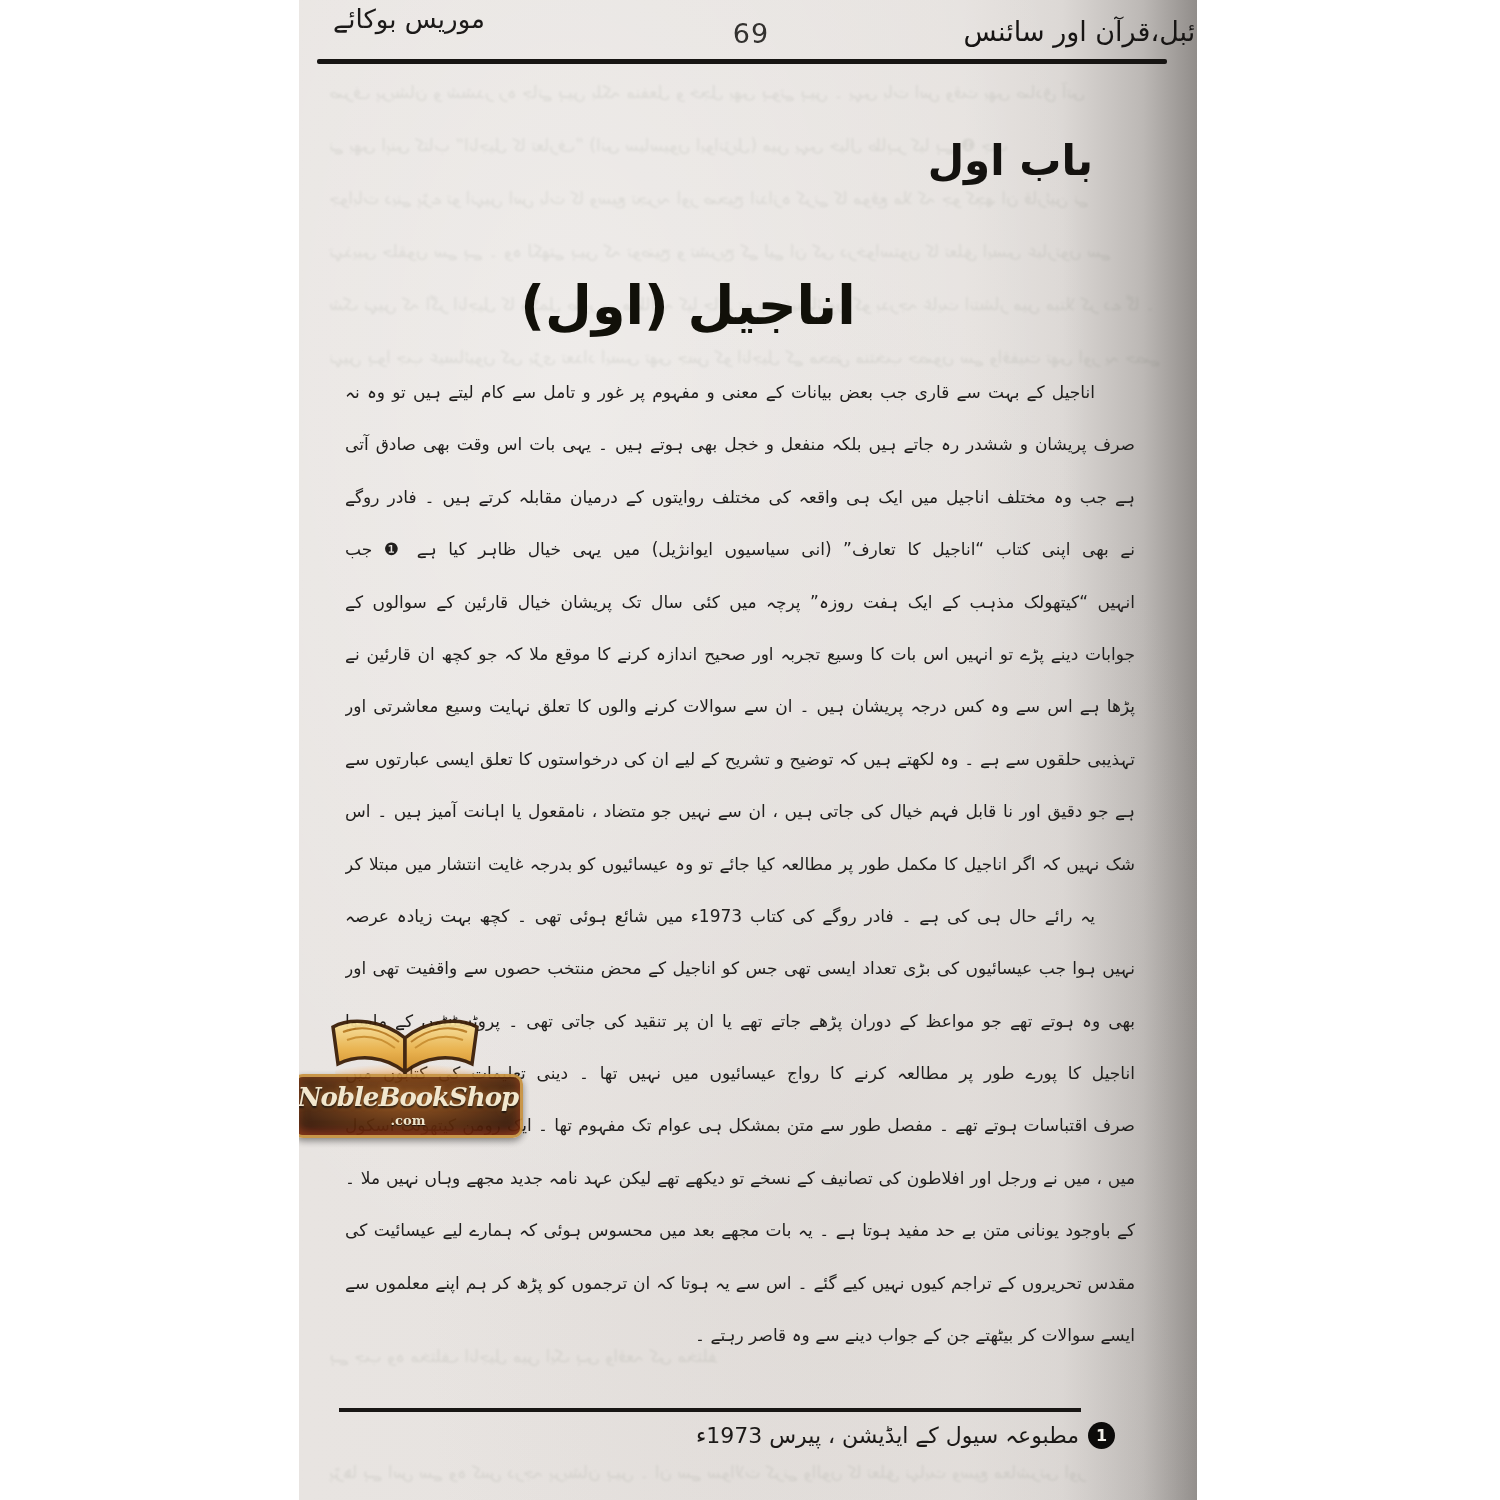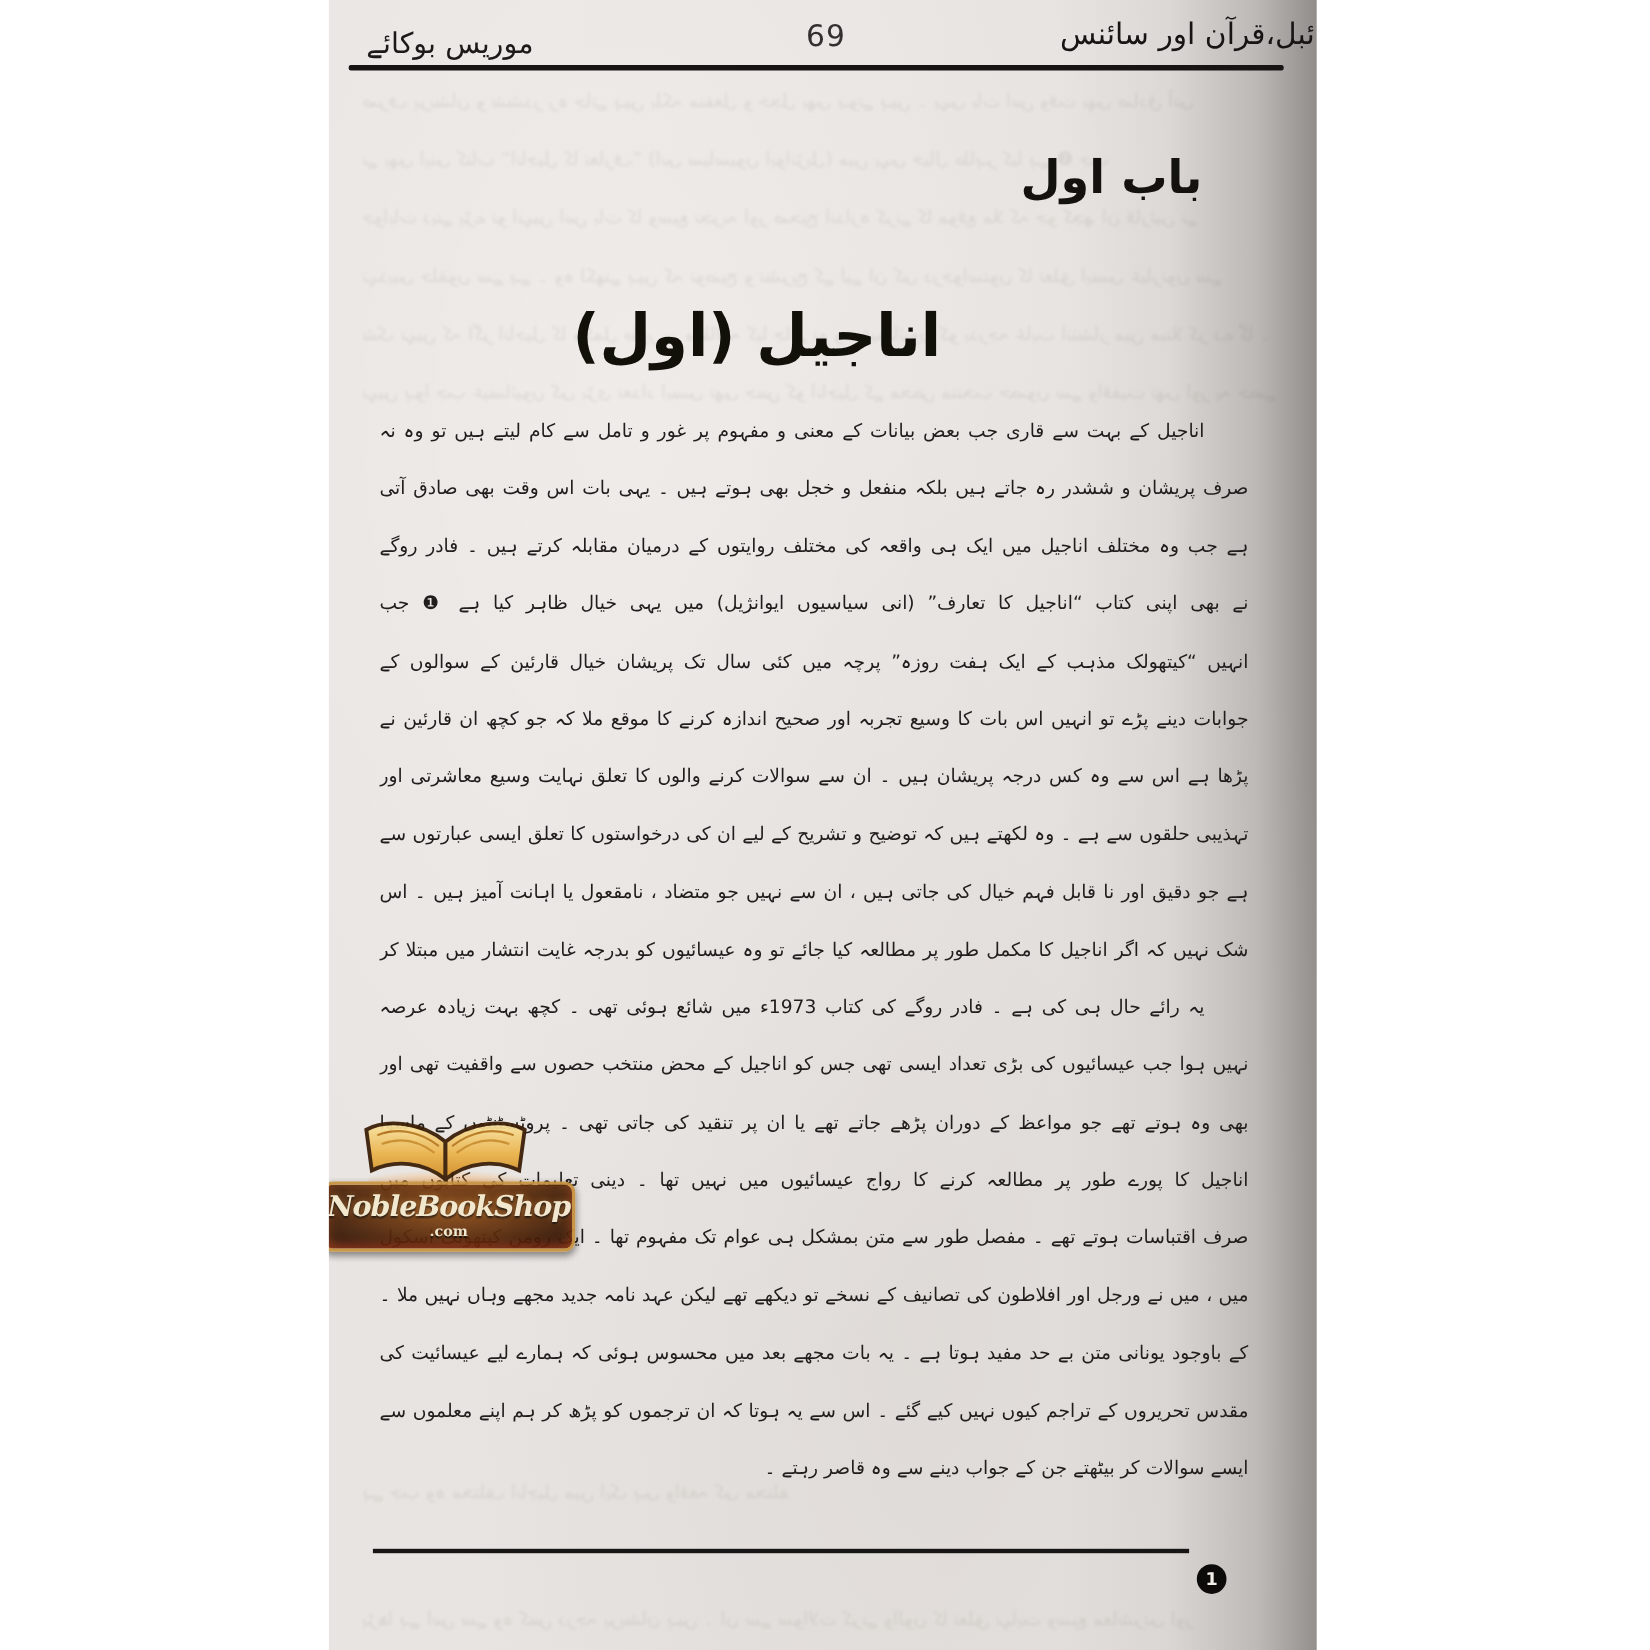--- a/index.html
+++ b/index.html
@@ -8,21 +8,21 @@
     font-family:"DejaVu Sans", sans-serif;overflow:hidden;
   }
   .page{
     position:absolute;left:299px;top:0;width:898px;height:1500px;overflow:hidden;
     background:
       radial-gradient(ellipse at 30% 25%, rgba(255,255,255,.30), rgba(255,255,255,0) 60%),
       radial-gradient(ellipse at 60% 80%, rgba(210,204,200,.35), rgba(210,204,200,0) 55%),
       linear-gradient(to right,#e8e4e1 0%,#e6e2df 74%,#dcd8d5 85%,#bcb8b5 94%,#918d8a 100%);
   }
   
-  .hdr-left{position:absolute;left:34px;top:24px;font-size:26px;color:#1c1a19;direction:rtl;}
+  .hdr-left{position:absolute;left:34px;top:4px;font-size:26px;color:#1c1a19;direction:rtl;}
   .hdr-num{position:absolute;left:422px;top:18px;width:60px;text-align:center;font-size:27px;color:#33312f;letter-spacing:1px;}
   .hdr-right{position:absolute;right:-14px;top:16px;font-size:27px;color:#171514;direction:rtl;white-space:nowrap;}
   .rule-top{position:absolute;left:18px;right:30px;top:59px;height:5px;background:#171513;border-radius:2px;}
   
   .chapter{position:absolute;right:104px;top:136px;font-size:42px;font-weight:bold;color:#14120f;direction:rtl;}
   .title{position:absolute;left:0;right:120px;top:274px;text-align:center;font-size:54px;font-weight:bold;color:#111009;direction:rtl;}
   
   .body{
     position:absolute;left:46px;right:62px;top:366px;direction:rtl;color:#201e1c;
     font-size:17px;
@@ -108,20 +108,21 @@
     <div class="line">صرف اقتباسات ہوتے تھے ۔ مفصل طور سے متن بمشکل ہی عوام تک مفہوم تھا ۔ ایک رومن کیتھولک اسکول</div>
     <div class="line">میں ، میں نے ورجل اور افلاطون کی تصانیف کے نسخے تو دیکھے تھے لیکن عہد نامہ جدید مجھے وہاں نہیں ملا ۔ اس</div>
     <div class="line">کے باوجود یونانی متن بے حد مفید ہوتا ہے ۔ یہ بات مجھے بعد میں محسوس ہوئی کہ ہمارے لیے عیسائیت کی</div>
     <div class="line">مقدس تحریروں کے تراجم کیوں نہیں کیے گئے ۔ اس سے یہ ہوتا کہ ان ترجموں کو پڑھ کر ہم اپنے معلموں سے</div>
     <div class="line para-end">ایسے سوالات کر بیٹھتے جن کے جواب دینے سے وہ قاصر رہتے ۔</div>
   </div>
 
   <div class="fn-rule"></div>
   <div class="footnote">
     <span class="fn-marker">1</span>
+    <span class="fn-text">مطبوعہ سیول کے ایڈیشن ، پیرس 1973ء</span>
   </div>
 
   <div class="wm">
     <svg class="wm-book" viewBox="0 0 168 70">
       <defs>
         <linearGradient id="pg" x1="0" y1="0" x2="0" y2="1">
           <stop offset="0" stop-color="#f9e4a2"></stop>
           <stop offset="0.55" stop-color="#eab24a"></stop>
           <stop offset="1" stop-color="#d08a22"></stop>
         </linearGradient>

